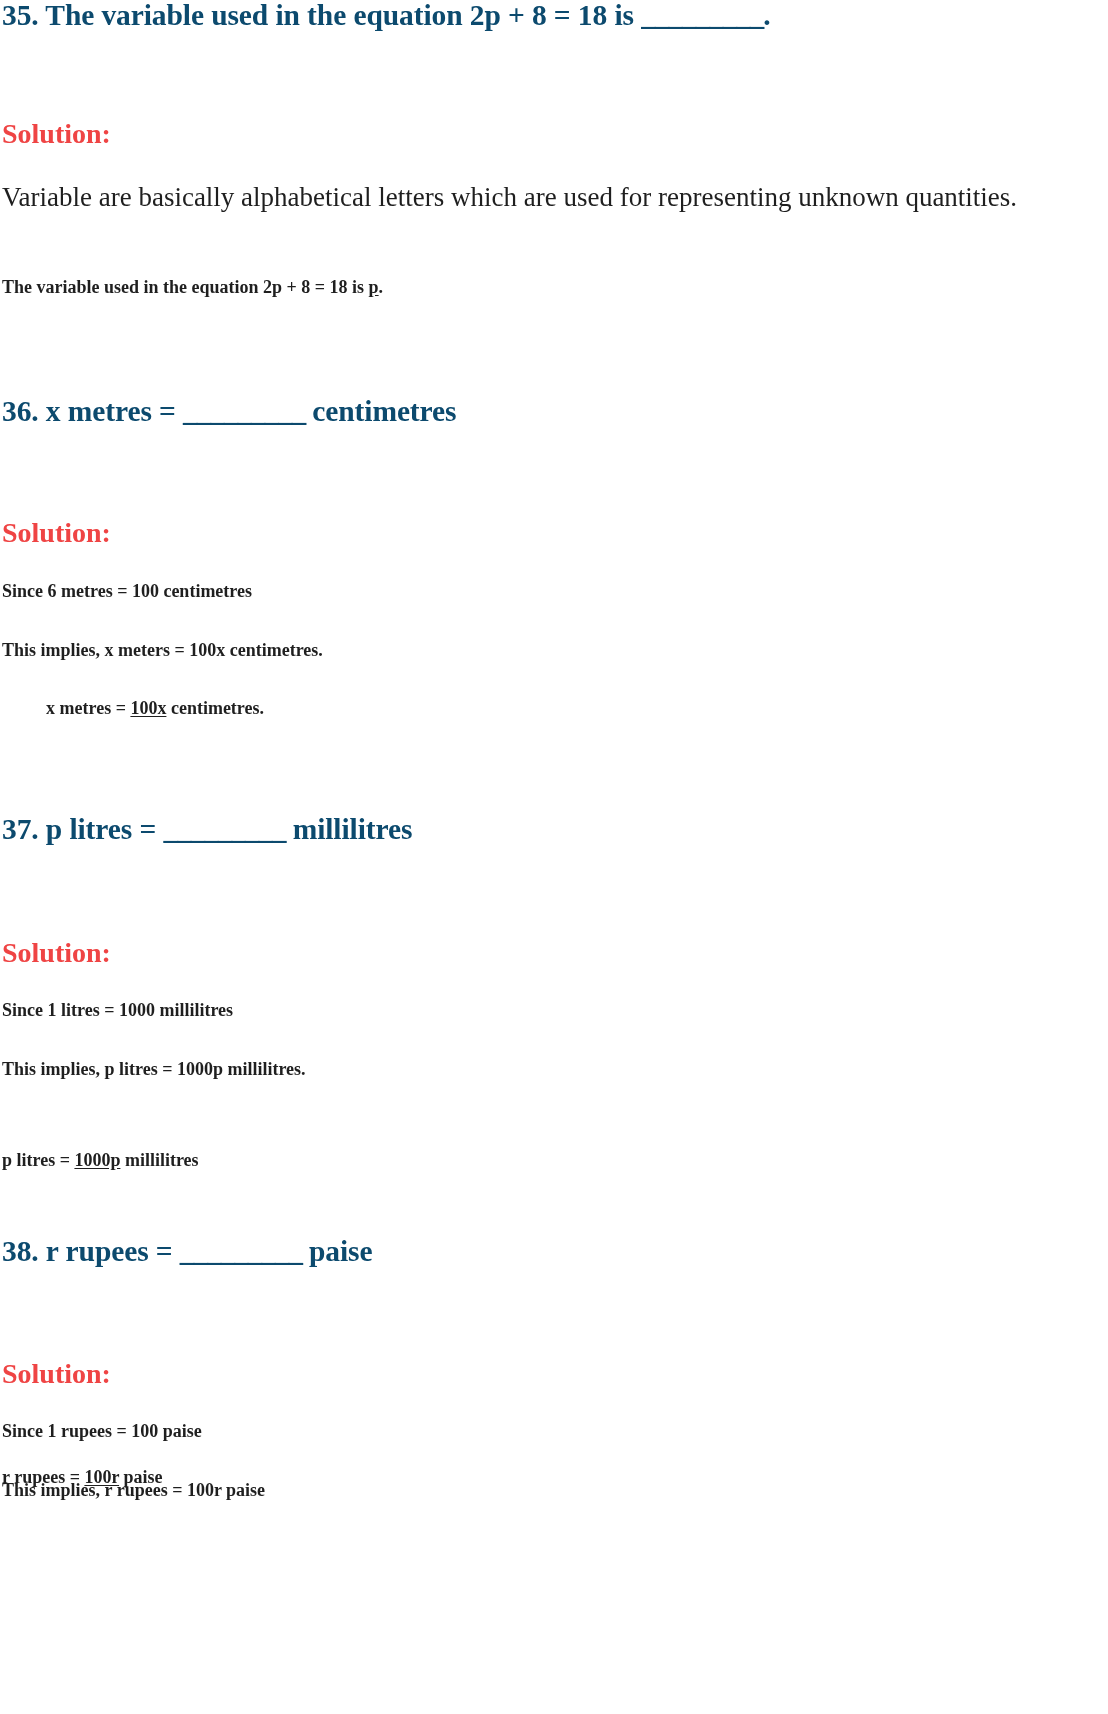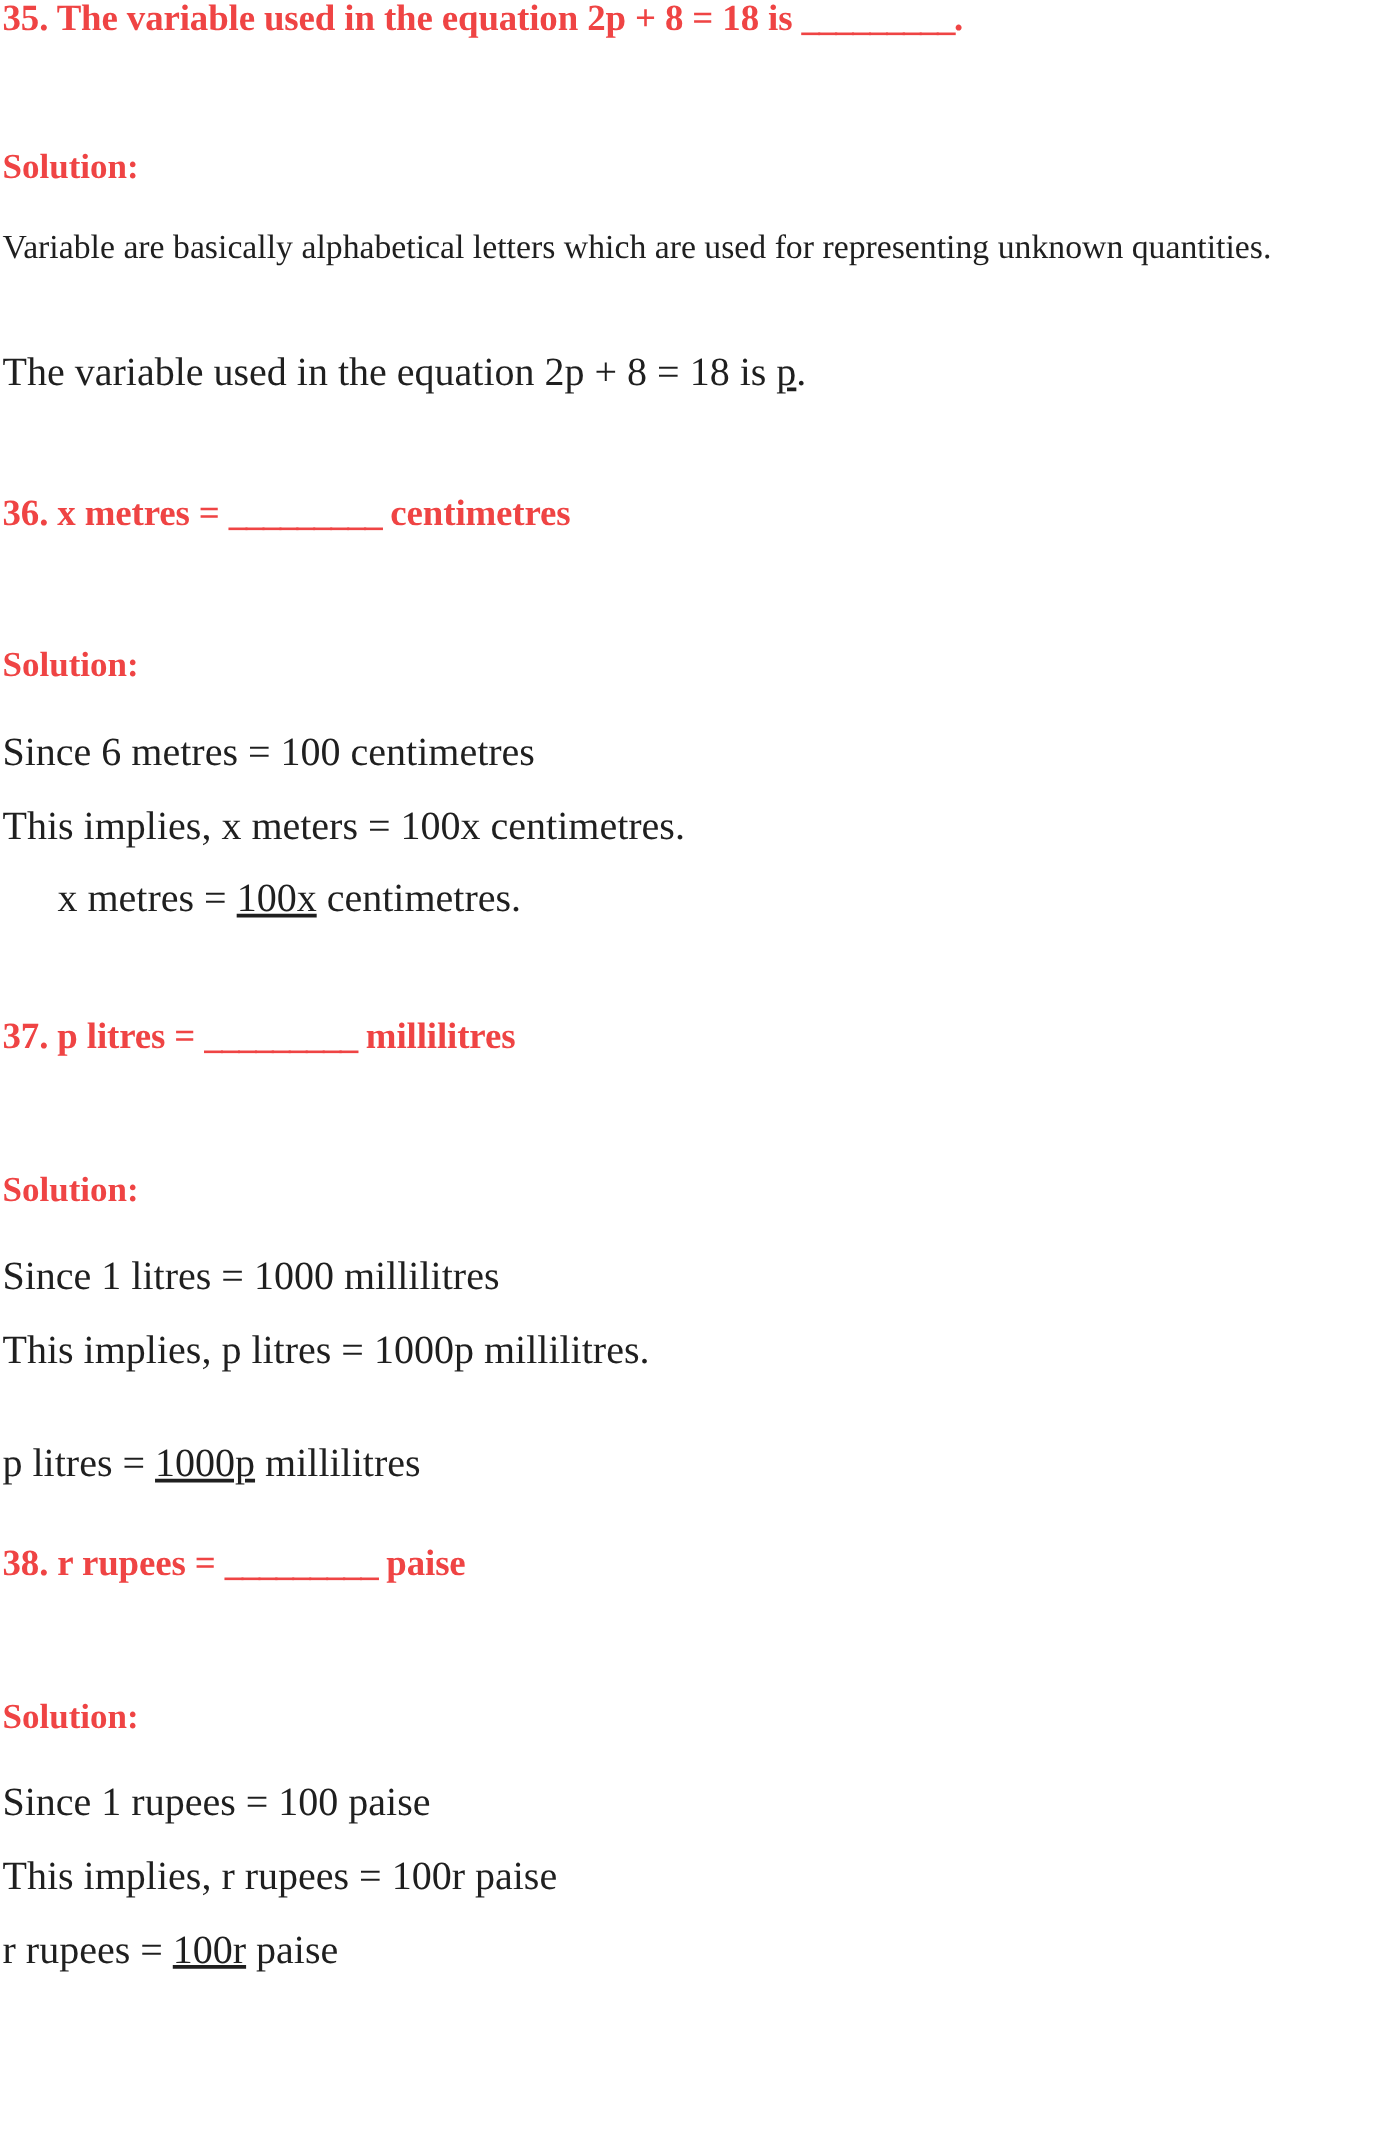--- a/index.html
+++ b/index.html
@@ -31,41 +31,41 @@
     top: 0;
     width: 1104px;
   }
 
   
   .q-heading {
     font-size: 29.5px;
     font-weight: bold;
     line-height: 1.02;
     letter-spacing: -0.1px;
-    color: #ef4444;
+    color: #0c4a6e;
     white-space: nowrap;
   }
   .q-heading .blank {
     display: inline-block;
     vertical-align: baseline;
     letter-spacing: -1.2px;
   }
 
   
   .sol-label {
     font-size: 28px;
     font-weight: bold;
     line-height: 1.05;
     color: #ef4444;
   }
 
   
   .body-line {
-    font-size: 32px;
-    font-weight: normal;
+    font-size: 18px;
+    font-weight: bold;
     line-height: 1.33;
     color: #1f1f1f;
   }
   .body-line .ans {
     text-decoration: underline;
     text-underline-offset: 2px;
   }
   .wrap-line {
     font-size: 27px;
     line-height: 1.33;
@@ -147,18 +147,18 @@
     </div>
 
     <div class="blk" style="top:1420px;text-align:center;">
       <div class="body-line">Since 1 rupees = 100 paise</div>
     </div>
 
     <div class="blk" style="top:1479px;">
       <div class="body-line">This implies, r rupees = 100r paise</div>
     </div>
 
-    <div class="blk" style="top:1538px;text-align:right;">
+    <div class="blk" style="top:1466px;text-align:right;">
       <div class="body-line"><span>r rupees = </span><span class="ans">100r</span><span> paise</span></div>
     </div>
 
   </div>
 </div>
 
 </body></html>

